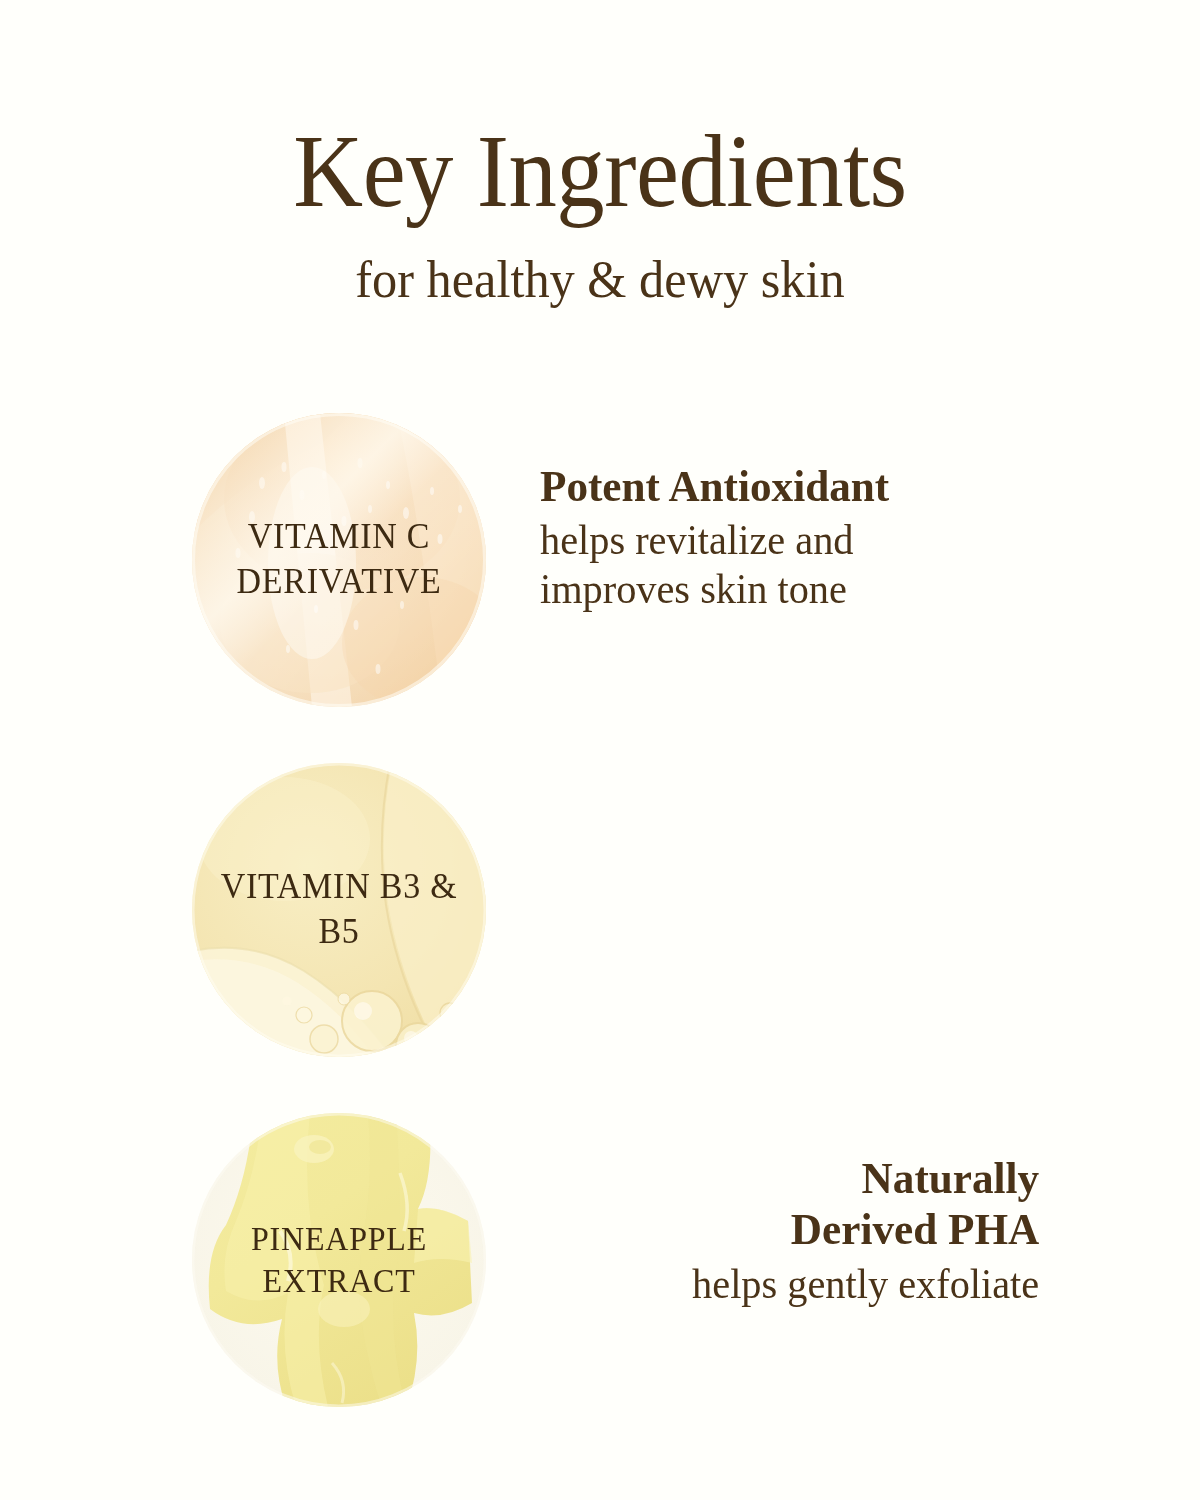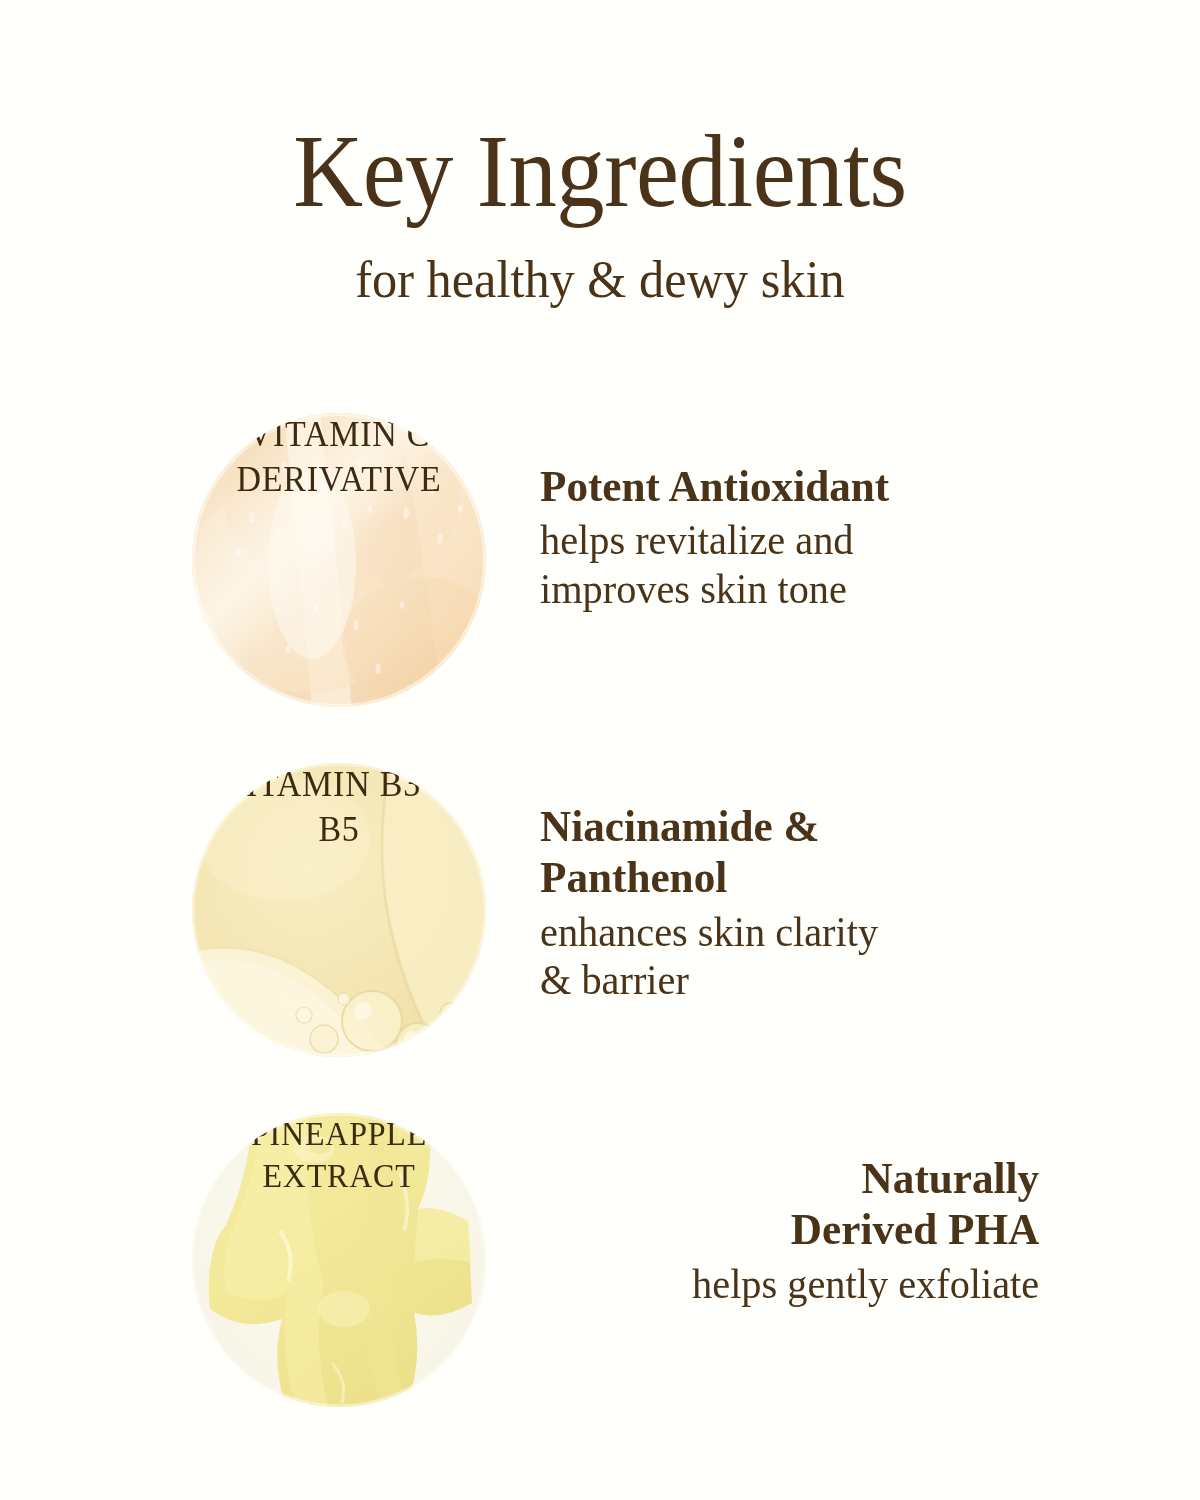--- a/index.html
+++ b/index.html
@@ -67,20 +67,21 @@
     top: 0;
     width: 294px;
     height: 294px;
   }
   .circle {
     position: absolute;
     inset: 0;
     border-radius: 50%;
     overflow: hidden;
     display: flex;
+    align-items: center;
     justify-content: center;
   }
   .circle svg {
     position: absolute;
     inset: 0;
     width: 100%;
     height: 100%;
     display: block;
   }
   .circle-label {
@@ -242,26 +243,20 @@
               <circle cx="95" cy="238" r="5" fill="#fdf7e0" opacity="0.9"></circle>
               <circle cx="258" cy="250" r="10" fill="#faf0cb" stroke="#ead79e" stroke-width="1.3"></circle>
             </g>
             <ellipse cx="92" cy="76" rx="86" ry="62" fill="#fbf2cd" opacity="0.45"></ellipse>
             <ellipse cx="147" cy="147" rx="147" ry="147" fill="none" stroke="#fffdf2" stroke-width="5" opacity="0.5"></ellipse>
           </svg>
           <div class="circle-label">VITAMIN
 B3 &amp; B5</div>
         </div>
       </div>
-      <div class="copy r2">
-        <p class="copy-heading">Niacinamide &amp;
-Panthenol</p>
-        <p class="copy-body">enhances skin clarity
-&amp; barrier</p>
-      </div>
     </div>
 
     <div class="row">
       <div class="circle-wrap">
         <div class="circle">
           <svg viewBox="0 0 294 294" preserveAspectRatio="none">
             <defs>
               <radialGradient id="c3bg" cx="50%" cy="45%" r="78%">
                 <stop offset="0%" stop-color="#fdfaf0"></stop>
                 <stop offset="70%" stop-color="#f8f5e8"></stop>

